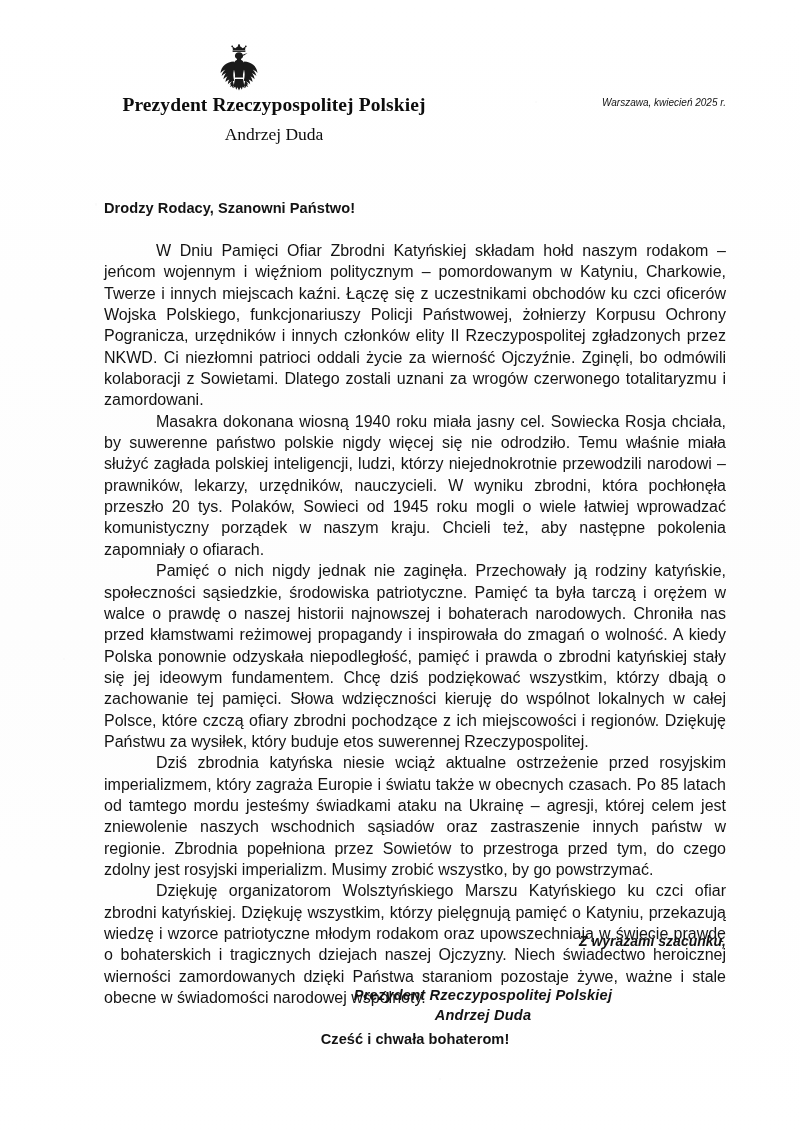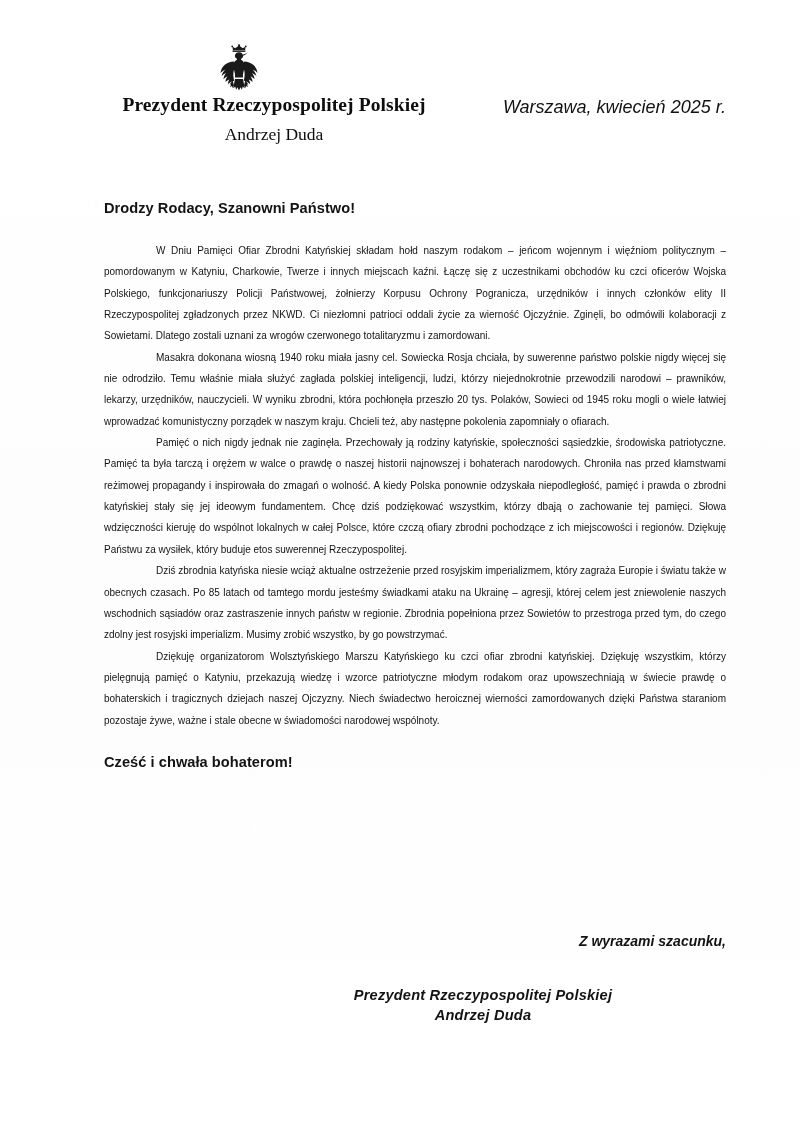--- a/index.html
+++ b/index.html
@@ -64,57 +64,58 @@
     font-family: "Liberation Serif", serif;
     font-size: 17.5px;
     color: #0d0d0d;
   }
   #header-place-date {
     position: absolute;
     right: 74px;
     top: 97px;
     font-family: "Liberation Sans", sans-serif;
     font-style: italic;
-    font-size: 18px;
+    font-size: 10px;
     color: #121212;
     white-space: nowrap;
   }
 
   
   #body-block {
     position: absolute;
     left: 104px;
     top: 199px;
     width: 622px;
   }
   .salutation {
     font-weight: bold;
     font-size: 14.6px;
     line-height: 19px;
     margin: 0 0 22px 0;
     letter-spacing: 0.05px;
   }
   .para {
     margin: 0;
-    font-size: 10px;
+    font-size: 16px;
     line-height: 21.35px;
     text-align: justify;
     text-justify: inter-word;
     text-indent: 52px;
     hyphens: none;
   }
   .closing-block {
     margin-top: 22px;
   }
   .closing-line {
     font-weight: bold;
     font-size: 14.6px;
     line-height: 19.5px;
     margin: 0;
     letter-spacing: 0.05px;
+    text-align: center;
   }
 
   #valediction {
     position: absolute;
     right: 74px;
     top: 933px;
     font-style: italic;
     font-weight: bold;
     font-size: 14px;
     white-space: nowrap;

